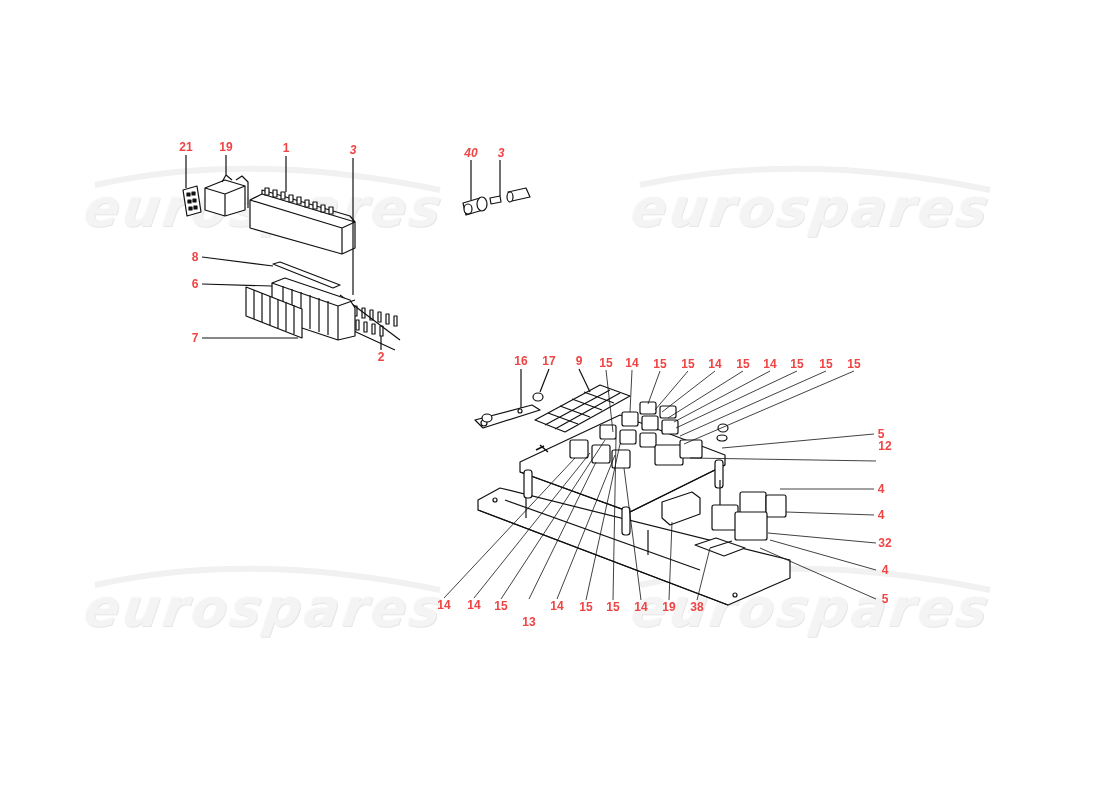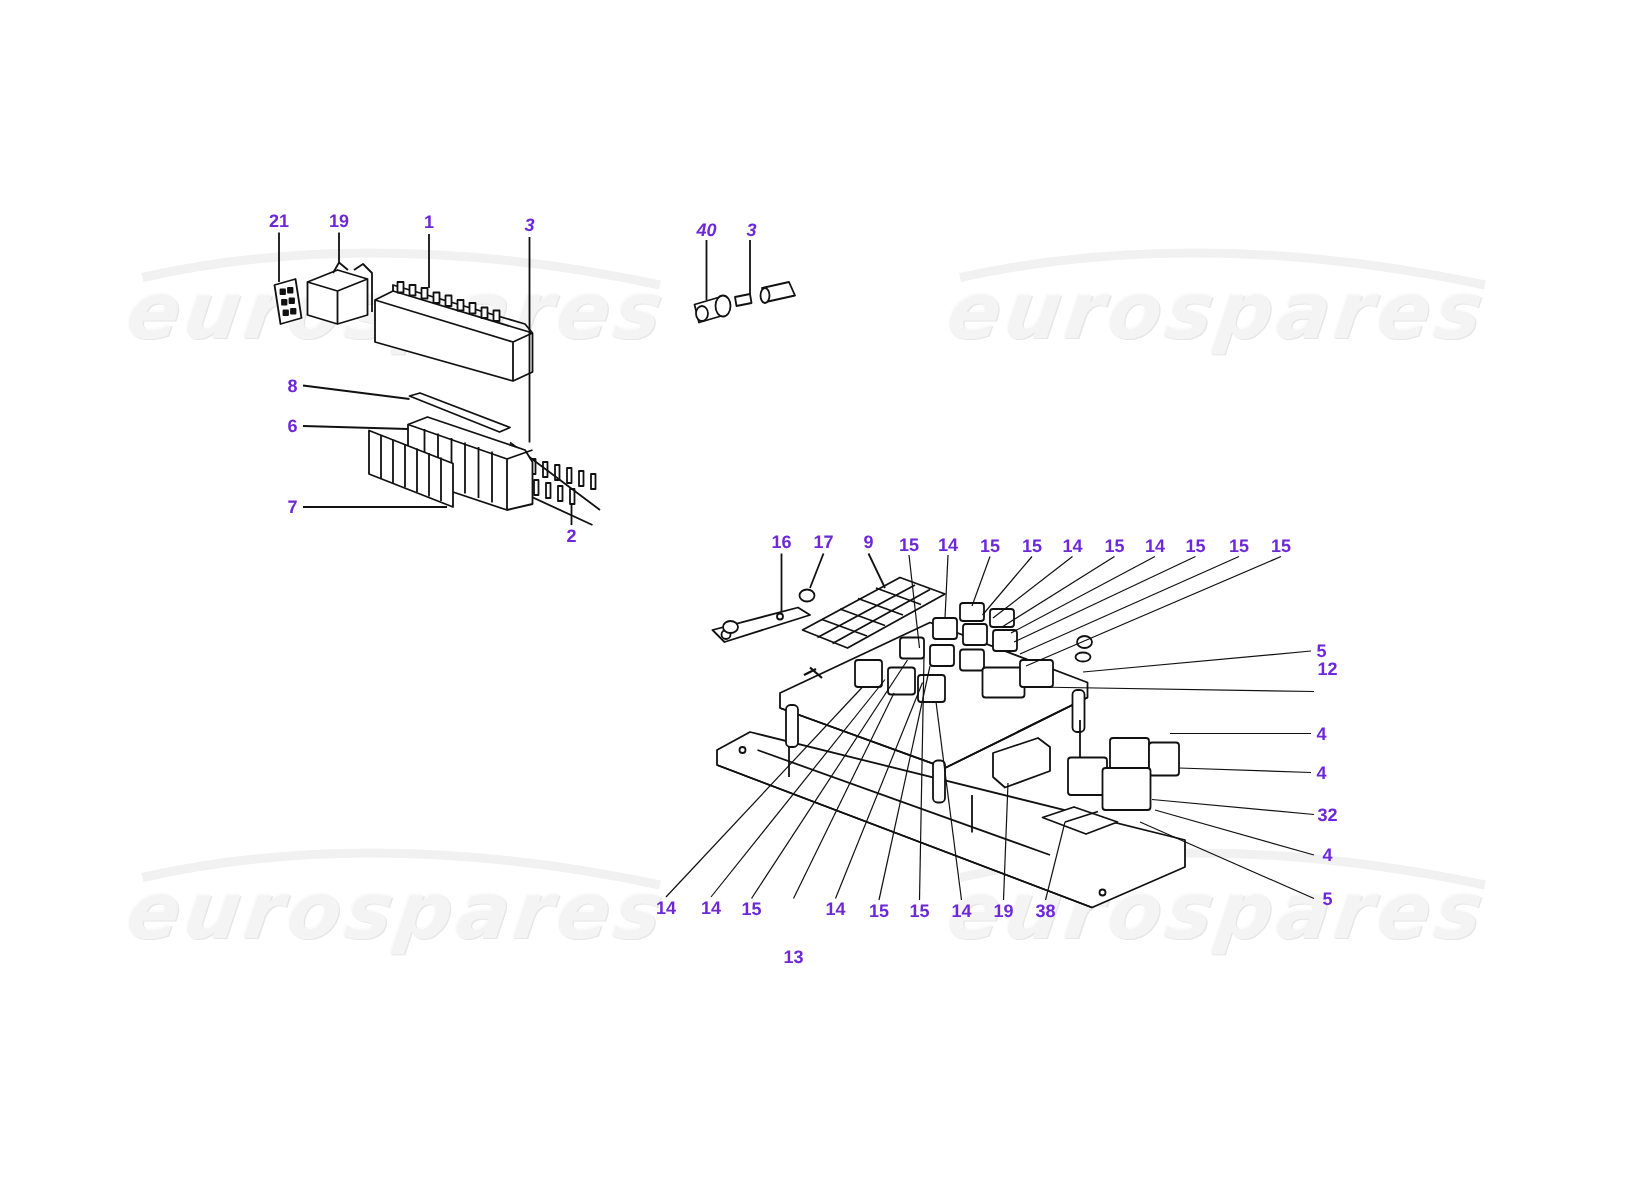--- a/index.html
+++ b/index.html
@@ -3,21 +3,21 @@
 <meta charset="utf-8">
 <style>
   html, body { margin:0; padding:0; background:#ffffff; }
   body { width:1100px; height:800px; position:relative; overflow:hidden;
          font-family:"Liberation Sans", sans-serif; }
   .canvas { position:absolute; left:0; top:0; width:1100px; height:800px; }
   .wm { position:absolute; font-family:"DejaVu Sans", sans-serif; font-style:italic;
         font-weight:bold; font-size:52px; letter-spacing:3px; color:#f4f4f4;
         text-shadow: 1px 1px 0 #e6e6e6, -1px -1px 0 #fbfbfb; transform:skewX(-8deg); }
   .lbl { position:absolute; font-family:"Liberation Sans", sans-serif; font-weight:bold;
-         font-size:12px; color:#6d28d9; transform:translate(-50%,-50%); white-space:nowrap; }
+         font-size:12px; color:#ef4444; transform:translate(-50%,-50%); white-space:nowrap; }
   .lbl.it { font-style:italic; }
   svg { position:absolute; left:0; top:0; }
 </style>
 </head>
 <body>
 
 <div class="canvas">
 
   <div>
     <div class="wm" style="left:85px; top:178px;">eurospares</div>
@@ -244,21 +244,21 @@
     <div class="lbl" style="left:881px;top:434px">5</div>
     <div class="lbl" style="left:885px;top:446px">12</div>
     <div class="lbl" style="left:881px;top:489px">4</div>
     <div class="lbl" style="left:881px;top:515px">4</div>
     <div class="lbl" style="left:885px;top:543px">32</div>
     <div class="lbl" style="left:885px;top:570px">4</div>
     <div class="lbl" style="left:885px;top:599px">5</div>
     <div class="lbl" style="left:444px;top:605px">14</div>
     <div class="lbl" style="left:474px;top:605px">14</div>
     <div class="lbl" style="left:501px;top:606px">15</div>
-    <div class="lbl" style="left:529px;top:638px">13</div>
+    <div class="lbl" style="left:529px;top:622px">13</div>
     <div class="lbl" style="left:557px;top:606px">14</div>
     <div class="lbl" style="left:586px;top:607px">15</div>
     <div class="lbl" style="left:613px;top:607px">15</div>
     <div class="lbl" style="left:641px;top:607px">14</div>
     <div class="lbl" style="left:669px;top:607px">19</div>
     <div class="lbl" style="left:697px;top:607px">38</div>
   </div>
 </div>
 
 </body></html>

